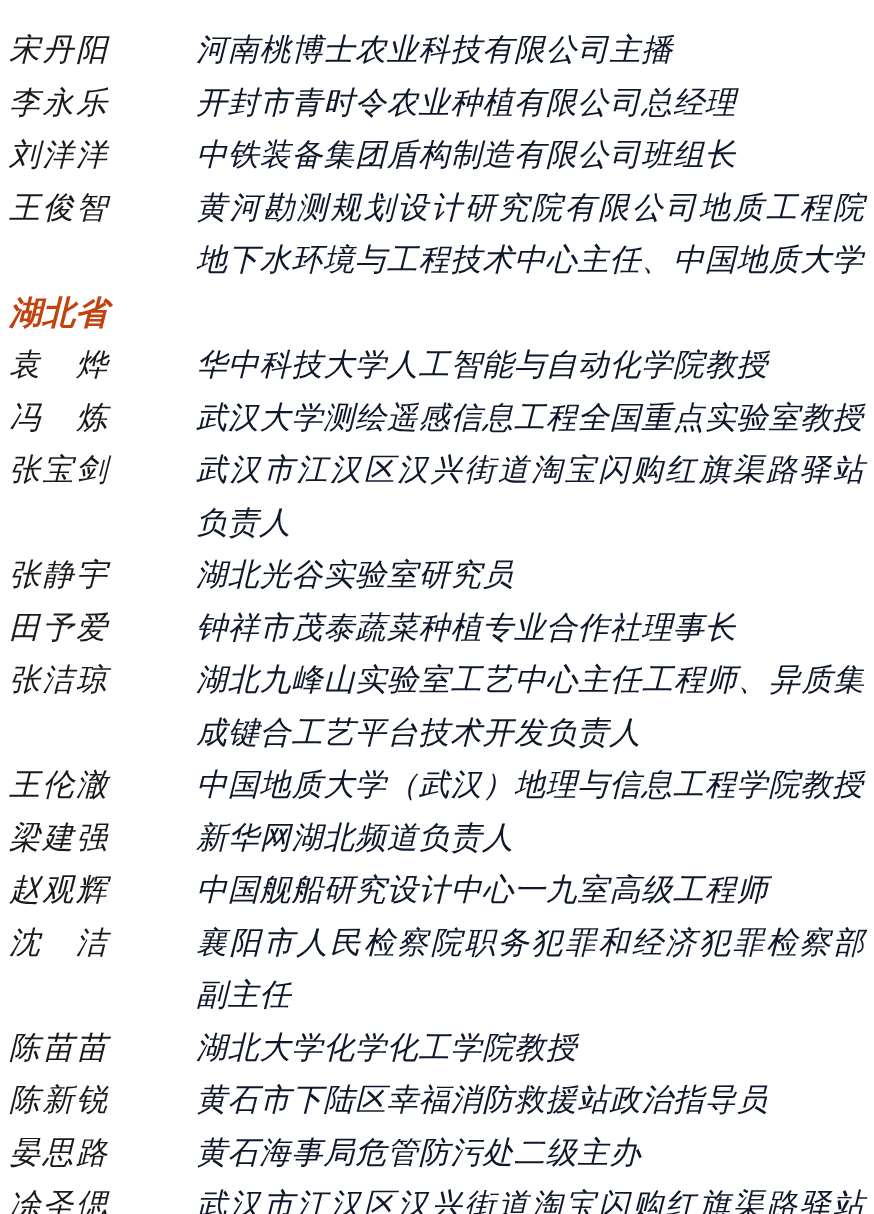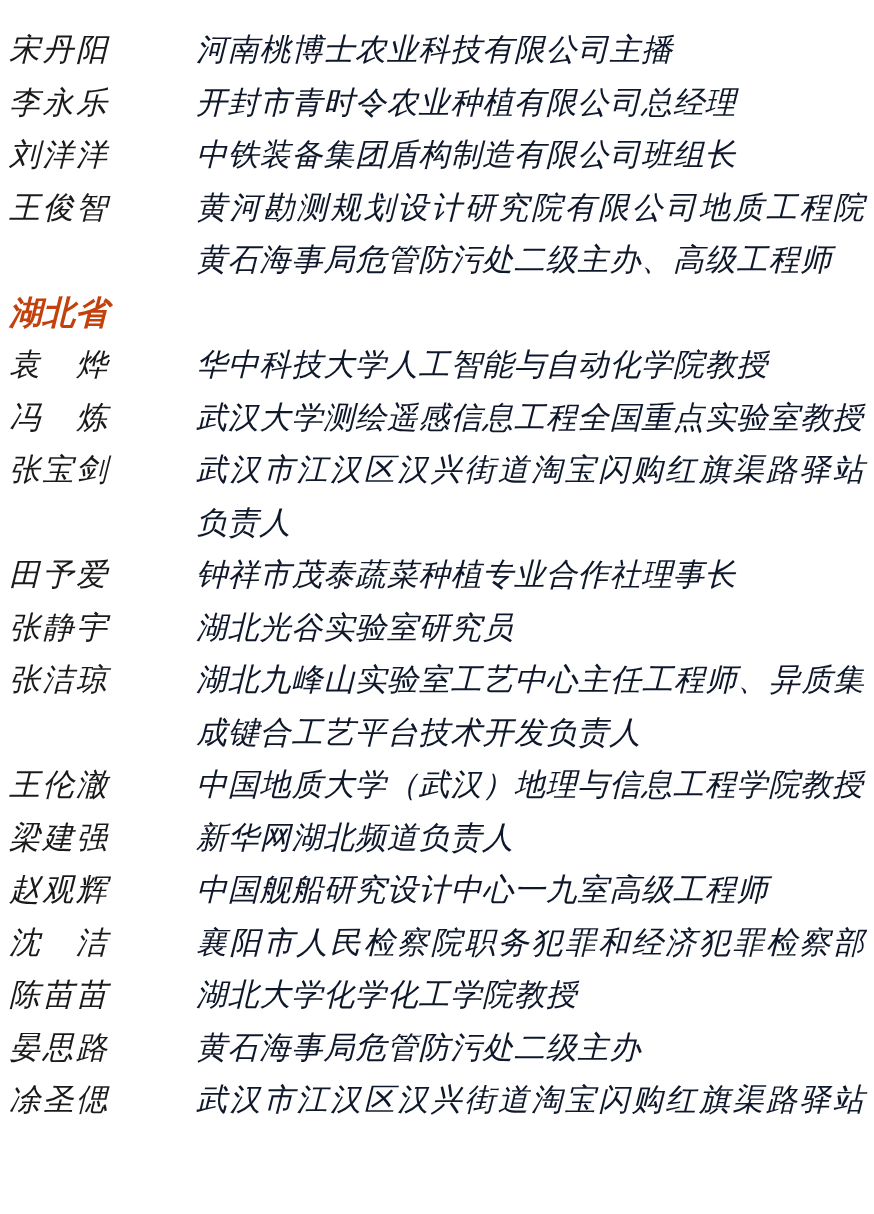--- a/index.html
+++ b/index.html
@@ -77,21 +77,21 @@
     <div class="name">刘洋洋</div>
     <div class="title">
       <div class="line">中铁装备集团盾构制造有限公司班组长</div>
     </div>
   </div>
 
   <div class="row">
     <div class="name">王俊智</div>
     <div class="title">
       <div class="line stretch">黄河勘测规划设计研究院有限公司地质工程院</div>
-      <div class="line">黄石海事局危管防污处二级主办、高级工程师</div>
+      <div class="line">地下水环境与工程技术中心主任、中国地质大学</div>
     </div>
   </div>
 
   <div class="section-header">湖北省</div>
 
   <div class="row">
     <div class="name">袁　烨</div>
     <div class="title">
       <div class="line">华中科技大学人工智能与自动化学院教授</div>
     </div>
@@ -106,30 +106,30 @@
 
   <div class="row">
     <div class="name">张宝剑</div>
     <div class="title">
       <div class="line stretch">武汉市江汉区汉兴街道淘宝闪购红旗渠路驿站</div>
       <div class="line">负责人</div>
     </div>
   </div>
 
   <div class="row">
-    <div class="name">田予爱</div>
+    <div class="name">张静宇</div>
     <div class="title">
-      <div class="line">钟祥市茂泰蔬菜种植专业合作社理事长</div>
+      <div class="line">湖北光谷实验室研究员</div>
     </div>
   </div>
 
   <div class="row">
-    <div class="name">张静宇</div>
+    <div class="name">田予爱</div>
     <div class="title">
-      <div class="line">湖北光谷实验室研究员</div>
+      <div class="line">钟祥市茂泰蔬菜种植专业合作社理事长</div>
     </div>
   </div>
 
   <div class="row">
     <div class="name">张洁琼</div>
     <div class="title">
       <div class="line stretch">湖北九峰山实验室工艺中心主任工程师、异质集</div>
       <div class="line">成键合工艺平台技术开发负责人</div>
     </div>
   </div>
@@ -152,30 +152,37 @@
     <div class="name">赵观辉</div>
     <div class="title">
       <div class="line">中国舰船研究设计中心一九室高级工程师</div>
     </div>
   </div>
 
   <div class="row">
     <div class="name">沈　洁</div>
     <div class="title">
       <div class="line stretch">襄阳市人民检察院职务犯罪和经济犯罪检察部</div>
+      <div class="line">副主任</div>
     </div>
   </div>
 
   <div class="row">
     <div class="name">陈苗苗</div>
     <div class="title">
       <div class="line">湖北大学化学化工学院教授</div>
     </div>
   </div>
 
+  <div class="row">
+    <div class="name">陈新锐</div>
+    <div class="title">
+      <div class="line">黄石市下陆区幸福消防救援站政治指导员</div>
+    </div>
+  </div>
 
   <div class="row">
     <div class="name">晏思路</div>
     <div class="title">
       <div class="line">黄石海事局危管防污处二级主办</div>
     </div>
   </div>
 
   <div class="row">
     <div class="name">凃圣偲</div>

